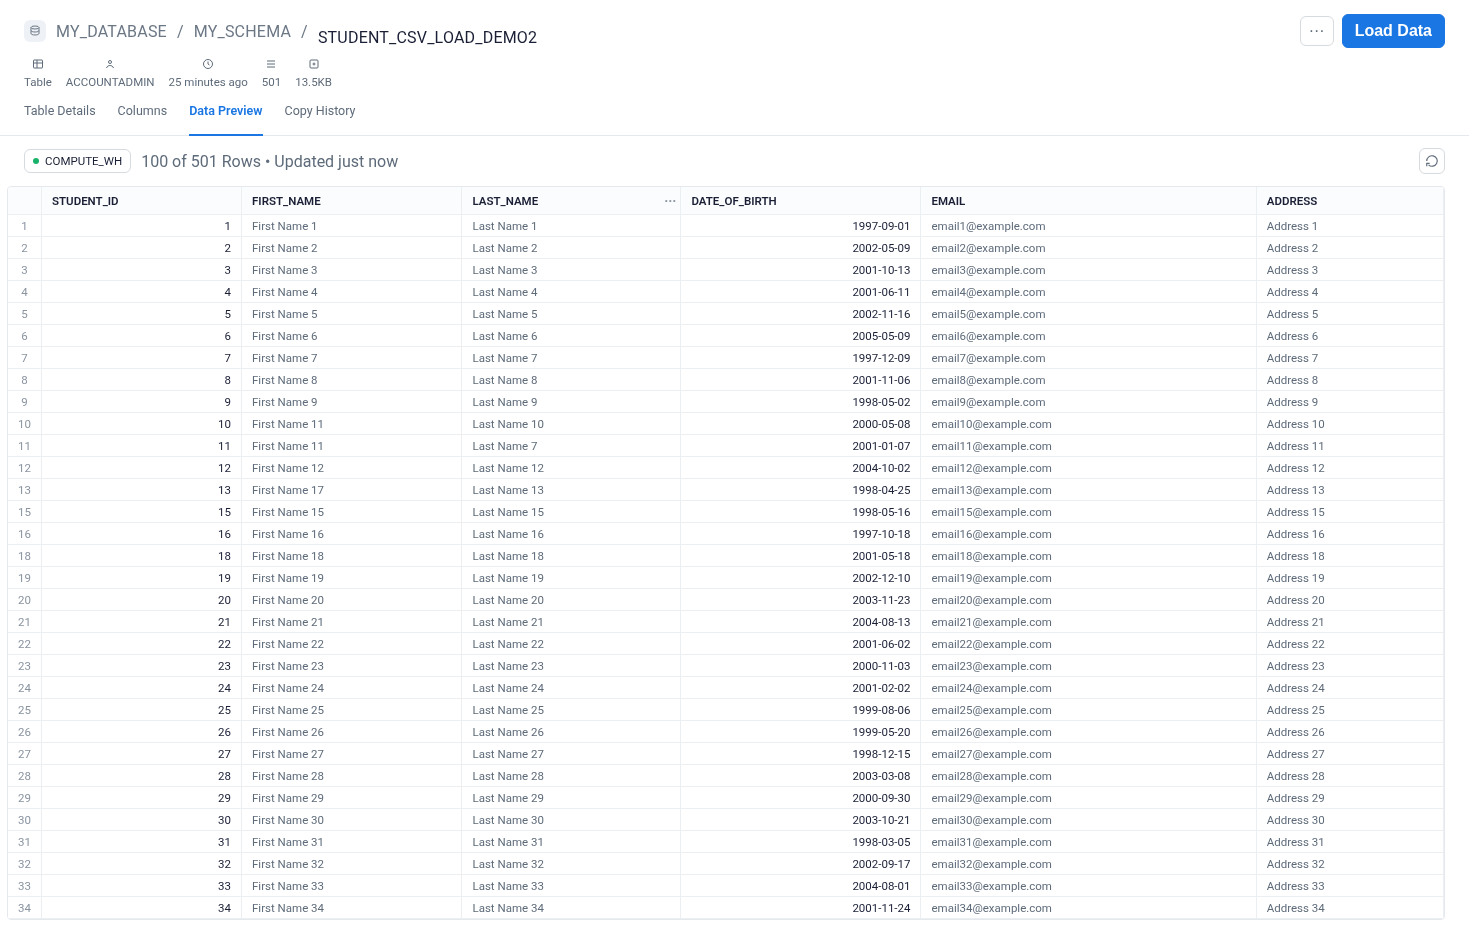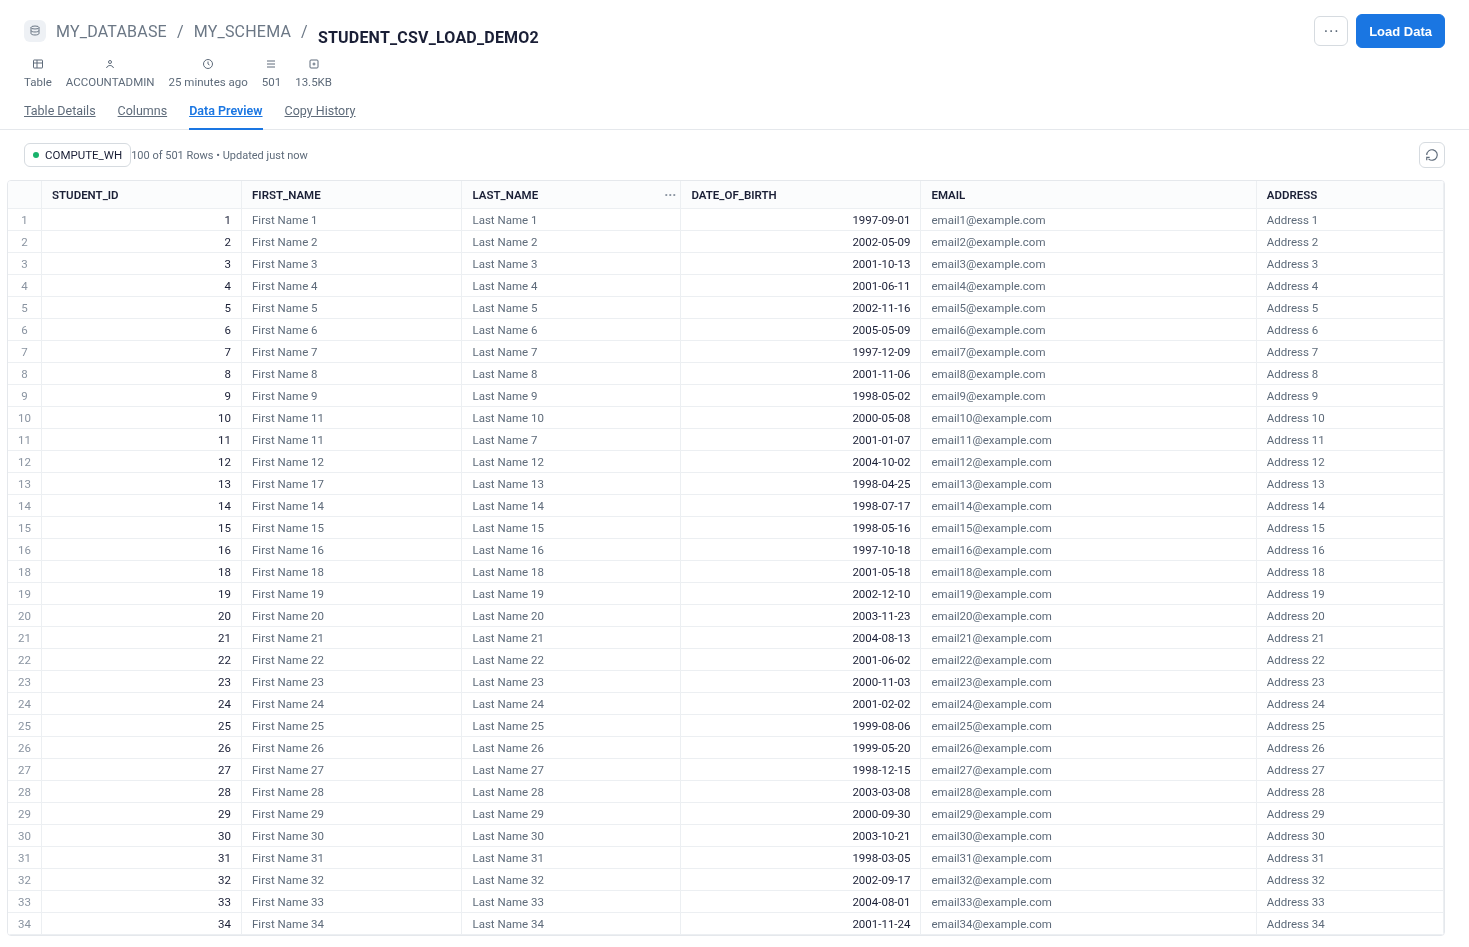--- a/index.html
+++ b/index.html
@@ -18,41 +18,41 @@
   }
   .breadcrumb {
     display: flex;
     align-items: center;
     gap: 10px;
     font-size: 16px;
     font-weight: 700;
     letter-spacing: 0.2px;
   }
   .crumb-faded { color: #6b7785; font-weight: 400; }
-  .crumb-strong { color: #1a1f36; font-weight: 700; margin-top: 12px; }
+  .crumb-strong { color: #1a1f36; font-weight: 400; margin-top: 12px; }
   .db-icon-box {
     width: 22px; height: 22px;
     border-radius: 6px;
     background: #eef1f5;
     display: flex; align-items: center; justify-content: center;
     color: #6b7785;
   }
   .header-actions {
     display: flex;
     align-items: center;
     gap: 8px;
   }
   .btn {
     display: inline-flex;
     align-items: center;
     justify-content: center;
     height: 30px;
     padding: 16px 12px;
     border-radius: 6px;
-    font-size: 13px;
+    font-size: 16px;
     font-weight: 500;
     cursor: pointer;
     border: 1px solid #d6dbe0;
     background: #fff;
     color: #1a1f36;
   }
   .btn-icon { width: 34px; padding: 0; font-size: 16px; color: #5e6b7a; }
   .btn-primary { background: #1a76e2; border-color: #1a76e2; color: #fff; font-weight: 600; }
   .meta-line {
     display: flex;
@@ -65,50 +65,49 @@
   .meta-item { display: inline-flex; align-items: center; gap: 5px; flex-direction: column; }
   .meta-item svg { width: 12px; height: 12px; stroke: #5e6b7a; }
   .tabs {
     display: flex;
     gap: 22px;
     padding: 14px 24px 0 24px;
     border-bottom: 1px solid #e5e8ec;
     font-size: 12.5px;
   }
   .tab {
-    padding-bottom: 10px;
+    padding-bottom: 16px;
     color: #5e6b7a;
     cursor: pointer;
     border-bottom: 2px solid transparent;
     margin-bottom: -1px;
-    text-decoration: underline;
   }
   .tab.active {
     color: #1a76e2;
     font-weight: 600;
     border-bottom-color: #1a76e2;
   }
   .toolbar {
     display: flex;
     align-items: center;
     justify-content: space-between;
     padding: 12px 24px;
   }
-  .toolbar-left { display: flex; align-items: center; }
+  .toolbar-left { display: flex; align-items: center; gap: 10px; }
   .wh-chip {
     display: inline-flex; align-items: center; gap: 6px;
     border: 1px solid #d6dbe0;
     border-radius: 6px;
     padding: 4px 8px;
     font-size: 11.5px;
     color: #1a1f36;
     background: #fff;
   }
   .wh-dot { width: 6px; height: 6px; border-radius: 50%; background: #19b26b; }
-  .rows-info { color: #5e6b7a; font-size: 11px; }
+  .rows-info { color: #5e6b7a; font-size: 16px; }
   .refresh-btn {
     width: 26px; height: 26px;
     border: 1px solid #d6dbe0;
     border-radius: 6px;
     background: #fff;
     display: flex; align-items: center; justify-content: center;
     cursor: pointer;
     color: #5e6b7a;
   }
   .grid-wrap {
@@ -385,29 +384,20 @@
           <tr>
             <td class="rownum">13</td>
             <td class="col-student">13</td>
             <td class="dim">First Name 17</td>
             <td class="dim">Last Name 13</td>
             <td class="col-dob">1998-04-25</td>
             <td class="dim">email13@example.com</td>
             <td class="dim">Address 13</td>
           </tr>
           <tr>
-            <td class="rownum">14</td>
-            <td class="col-student">14</td>
-            <td class="dim">First Name 14</td>
-            <td class="dim">Last Name 14</td>
-            <td class="col-dob">1998-07-17</td>
-            <td class="dim">email14@example.com</td>
-            <td class="dim">Address 14</td>
-          </tr>
-          <tr>
             <td class="rownum">15</td>
             <td class="col-student">15</td>
             <td class="dim">First Name 15</td>
             <td class="dim">Last Name 15</td>
             <td class="col-dob">1998-05-16</td>
             <td class="dim">email15@example.com</td>
             <td class="dim">Address 15</td>
           </tr>
           <tr>
             <td class="rownum">16</td>

